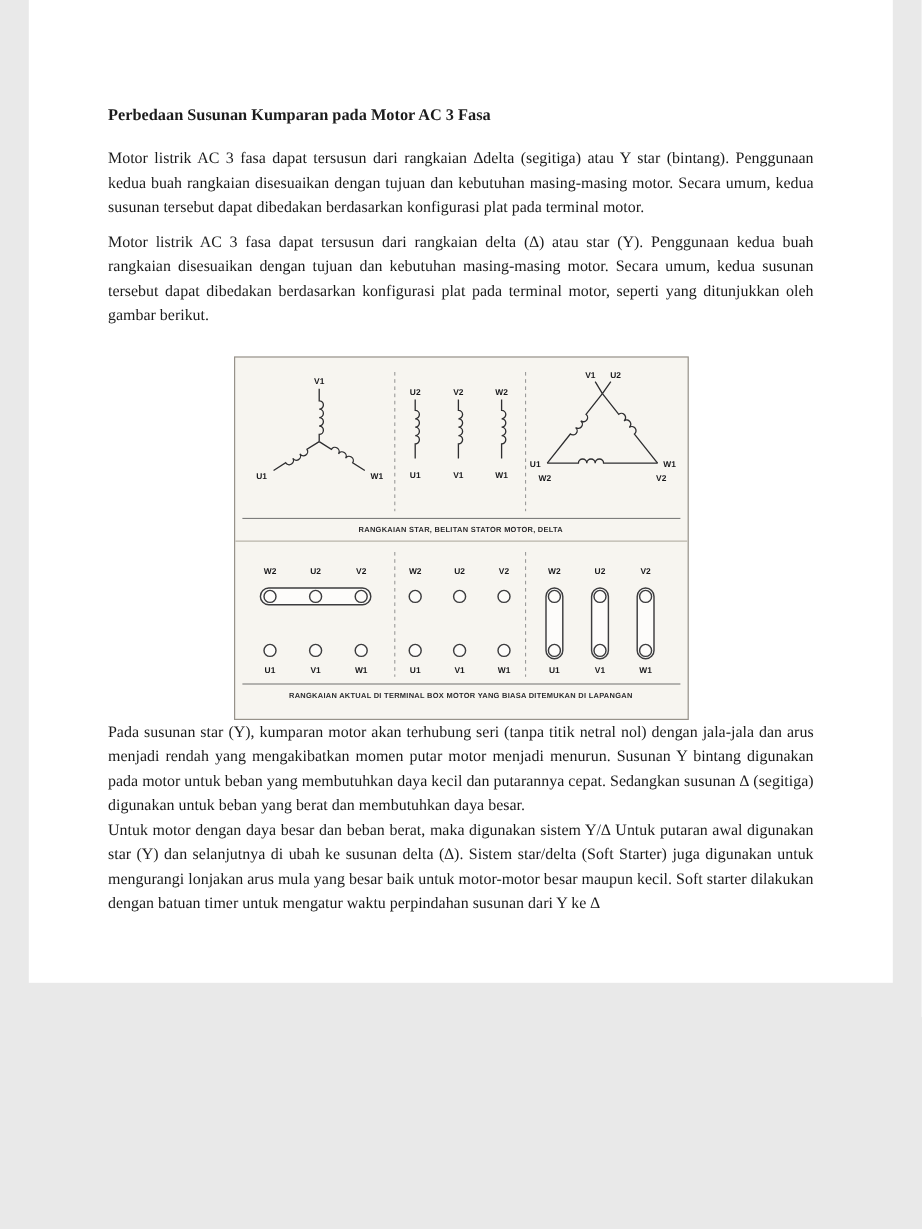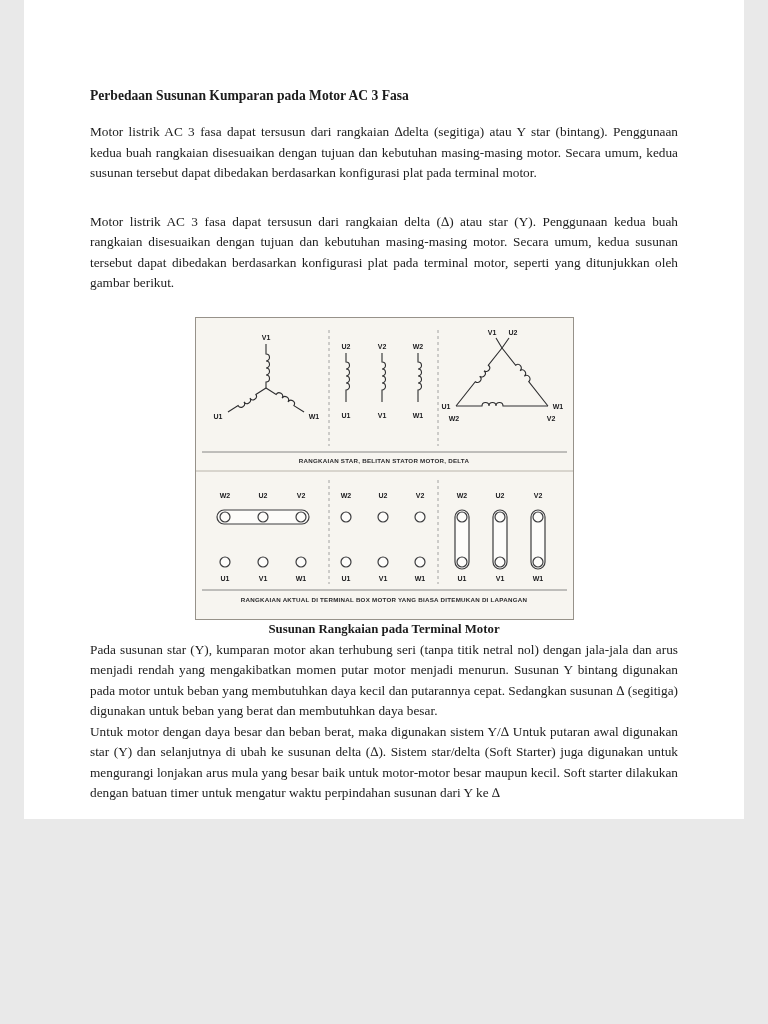--- a/index.html
+++ b/index.html
@@ -4,21 +4,21 @@
 <style>
   * { margin:0; padding:0; box-sizing:border-box; }
   html, body { width:768px; height:1024px; }
   body { background:#e9e9e9; font-family:"Liberation Serif", serif; overflow:hidden; position:relative; }
   .page {
     position:absolute; left:24px; top:0; width:720px; height:819px;
     background:#ffffff; padding:86px 66px 0 66px; color:#1c1c1c;
   }
   h1.doc-title { font-size:13.6px; font-weight:bold; line-height:20px; margin-bottom:16px; }
   p.body-par { font-size:13.3px; line-height:20.5px; text-align:justify; }
-  .p1 { margin-bottom:28px; }
+  .p1 { margin-bottom:8px; }
   .p3 { }
   .figwrap { width:379px; margin:23px auto 0; border:1px solid #97928a; background:#f7f5f0; }
   .figwrap svg { display:block; }
   .fig-caption { text-align:center; font-weight:bold; font-size:12.8px; line-height:15px; margin:2px 0 3px; }
   svg text { font-family:"Liberation Sans", sans-serif; font-size:7px; font-weight:bold; fill:#18181b; text-anchor:middle; }
   svg text.cap { font-size:6.2px; letter-spacing:0.25px; fill:#2a2a2c; }
   .wire { fill:none; stroke:#2e2e30; stroke-width:1.1; }
   .dash { stroke:#8d8d8d; stroke-width:0.8; stroke-dasharray:3 3; }
   .rule { stroke:#6a6a6a; stroke-width:0.8; }
   .halfline { stroke:#b9b4aa; stroke-width:1; }
@@ -139,18 +139,17 @@
         <text x="266" y="263">U1</text>
         <text x="304" y="263">V1</text>
         <text x="342" y="263">W1</text>
       </g>
 
       <line class="rule" x1="6" y1="272" x2="371" y2="272"></line>
       <text class="cap" x="188" y="284">RANGKAIAN AKTUAL DI TERMINAL BOX MOTOR YANG BIASA DITEMUKAN DI LAPANGAN</text>
     </svg>
   </div>
 
-  <div class="fig-caption">Susunan Rangkaian pada Terminal Motor</div>
 
   <p class="body-par p3">Pada susunan star (Y), kumparan motor akan terhubung seri (tanpa titik netral nol) dengan jala-jala dan arus menjadi rendah yang mengakibatkan momen putar motor menjadi menurun. Susunan Y bintang digunakan pada motor untuk beban yang membutuhkan daya kecil  dan putarannya cepat. Sedangkan susunan ∆ (segitiga) digunakan untuk beban yang berat dan membutuhkan daya besar.</p>
   <p class="body-par p4">Untuk motor dengan daya besar dan beban berat, maka digunakan sistem Y/∆  Untuk putaran awal digunakan star (Y) dan selanjutnya di ubah ke susunan delta (∆). Sistem star/delta (Soft Starter) juga digunakan untuk mengurangi lonjakan arus mula yang besar baik untuk motor-motor besar maupun kecil. Soft starter dilakukan dengan batuan timer untuk mengatur waktu perpindahan susunan dari Y ke ∆</p>
 
 </div>
 
 </body></html>

